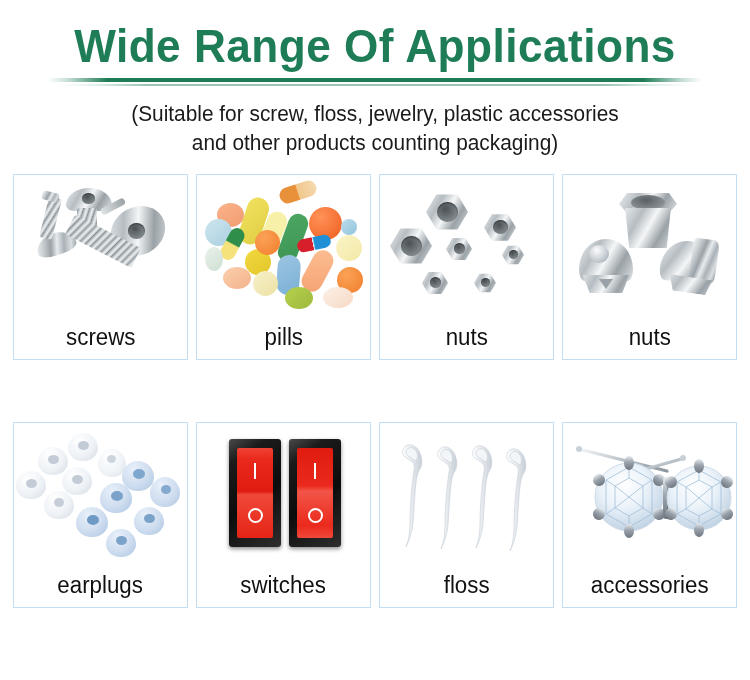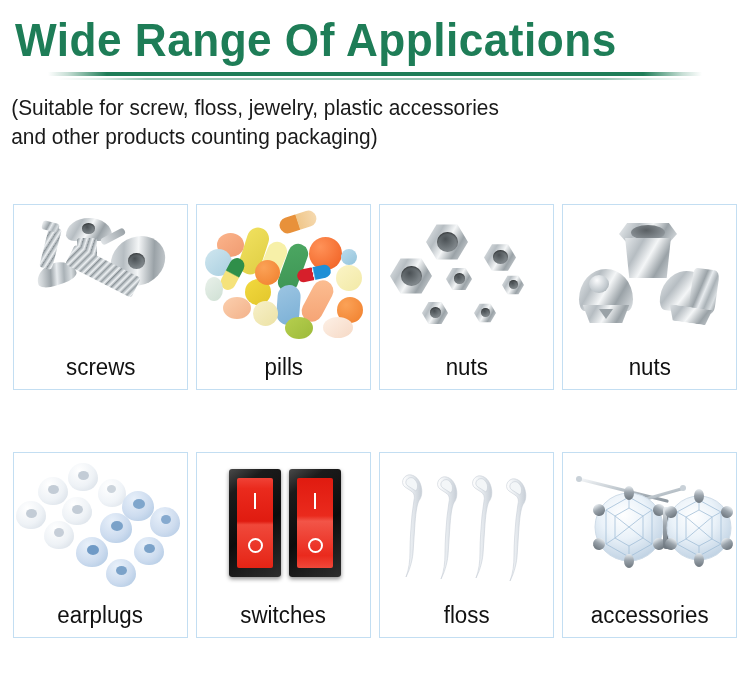--- a/index.html
+++ b/index.html
@@ -10,22 +10,22 @@
   body {
     width: 750px;
     height: 680px;
     font-family: "Liberation Sans", sans-serif;
     overflow: hidden;
     position: relative;
   }
 
   
   .header {
-    padding-top: 16px;
-    text-align: left;
+    padding-top: 22px;
+    text-align: center;
   }
   .title {
     font-family: "Liberation Sans", sans-serif;
     font-size: 46px;
     font-weight: bold;
     color: #1e7d57;
     letter-spacing: 0.5px;
     line-height: 1.05;
     margin: 0;
     transform: scaleX(0.96);
@@ -70,21 +70,21 @@
     line-height: 1.32;
     font-family: "Liberation Sans", sans-serif;
     transform: scaleX(0.97);
   }
   .subtitle .line { display: block; }
 
   
   .grid {
     position: absolute;
     left: 13px;
-    top: 204px;
+    top: 174px;
     width: 724px;
   }
   .row {
     display: flex;
     gap: 8px;
   }
   .row + .row { margin-top: 62px; }
 
   .card {
     width: 175px;

